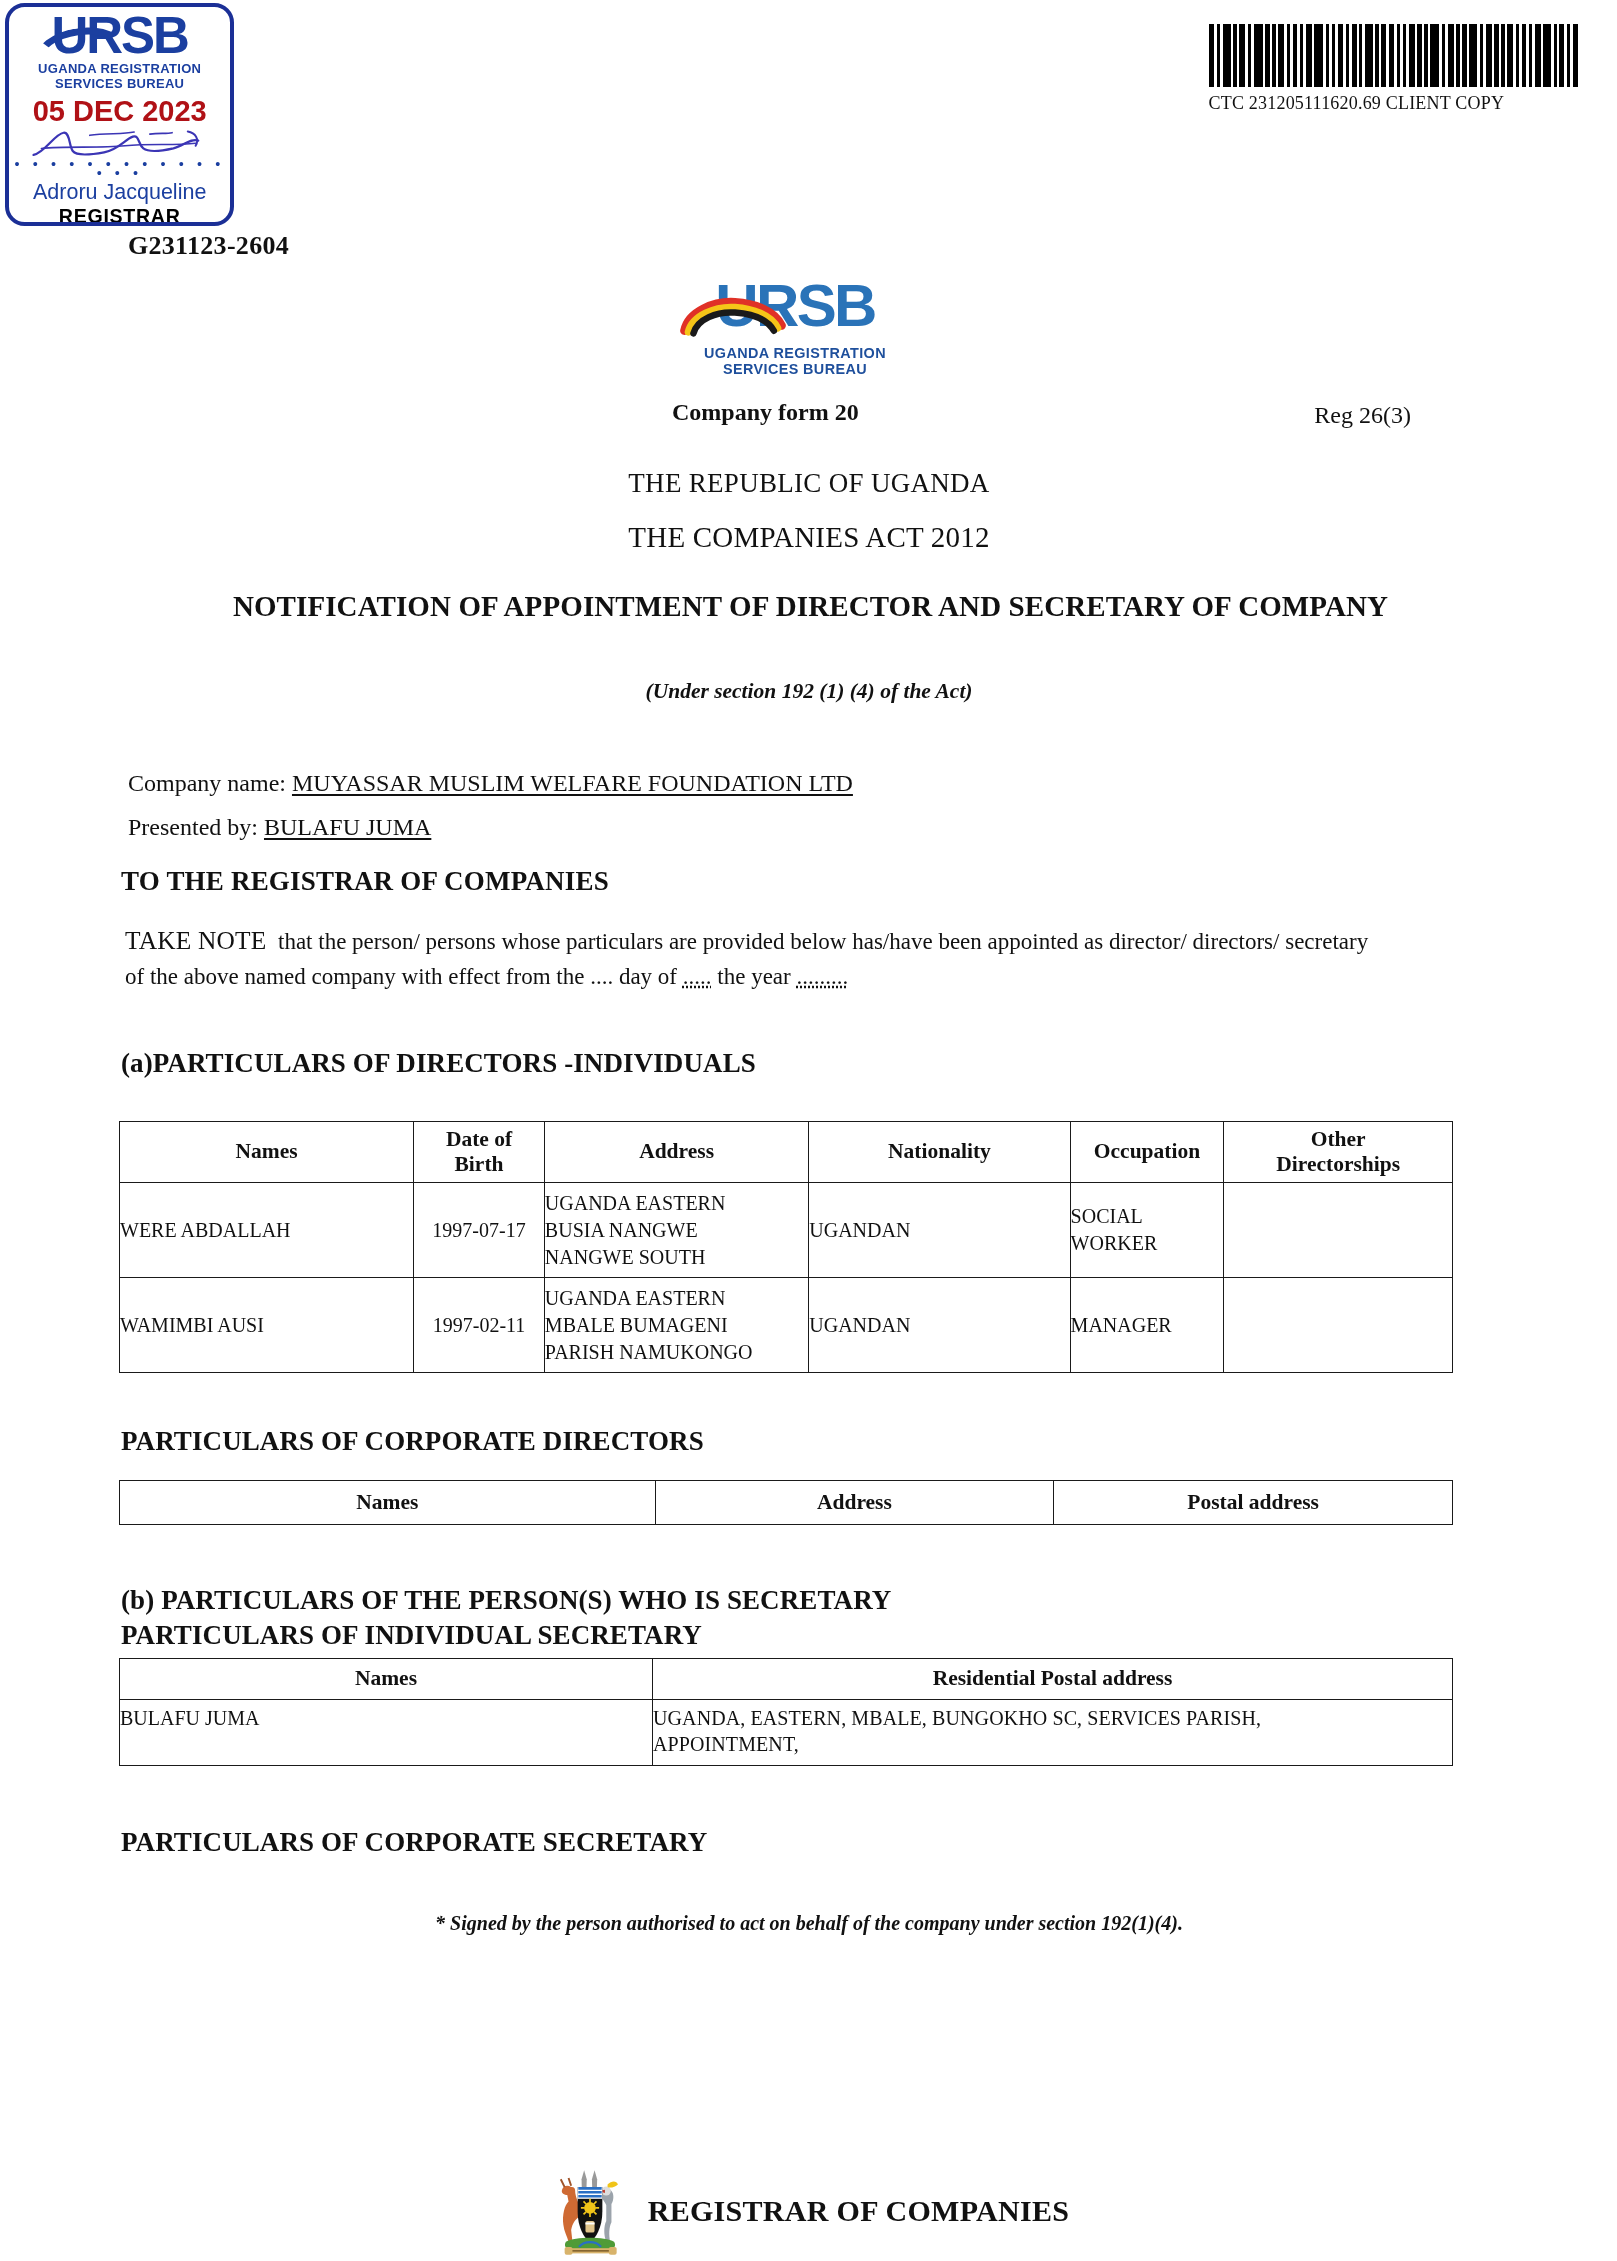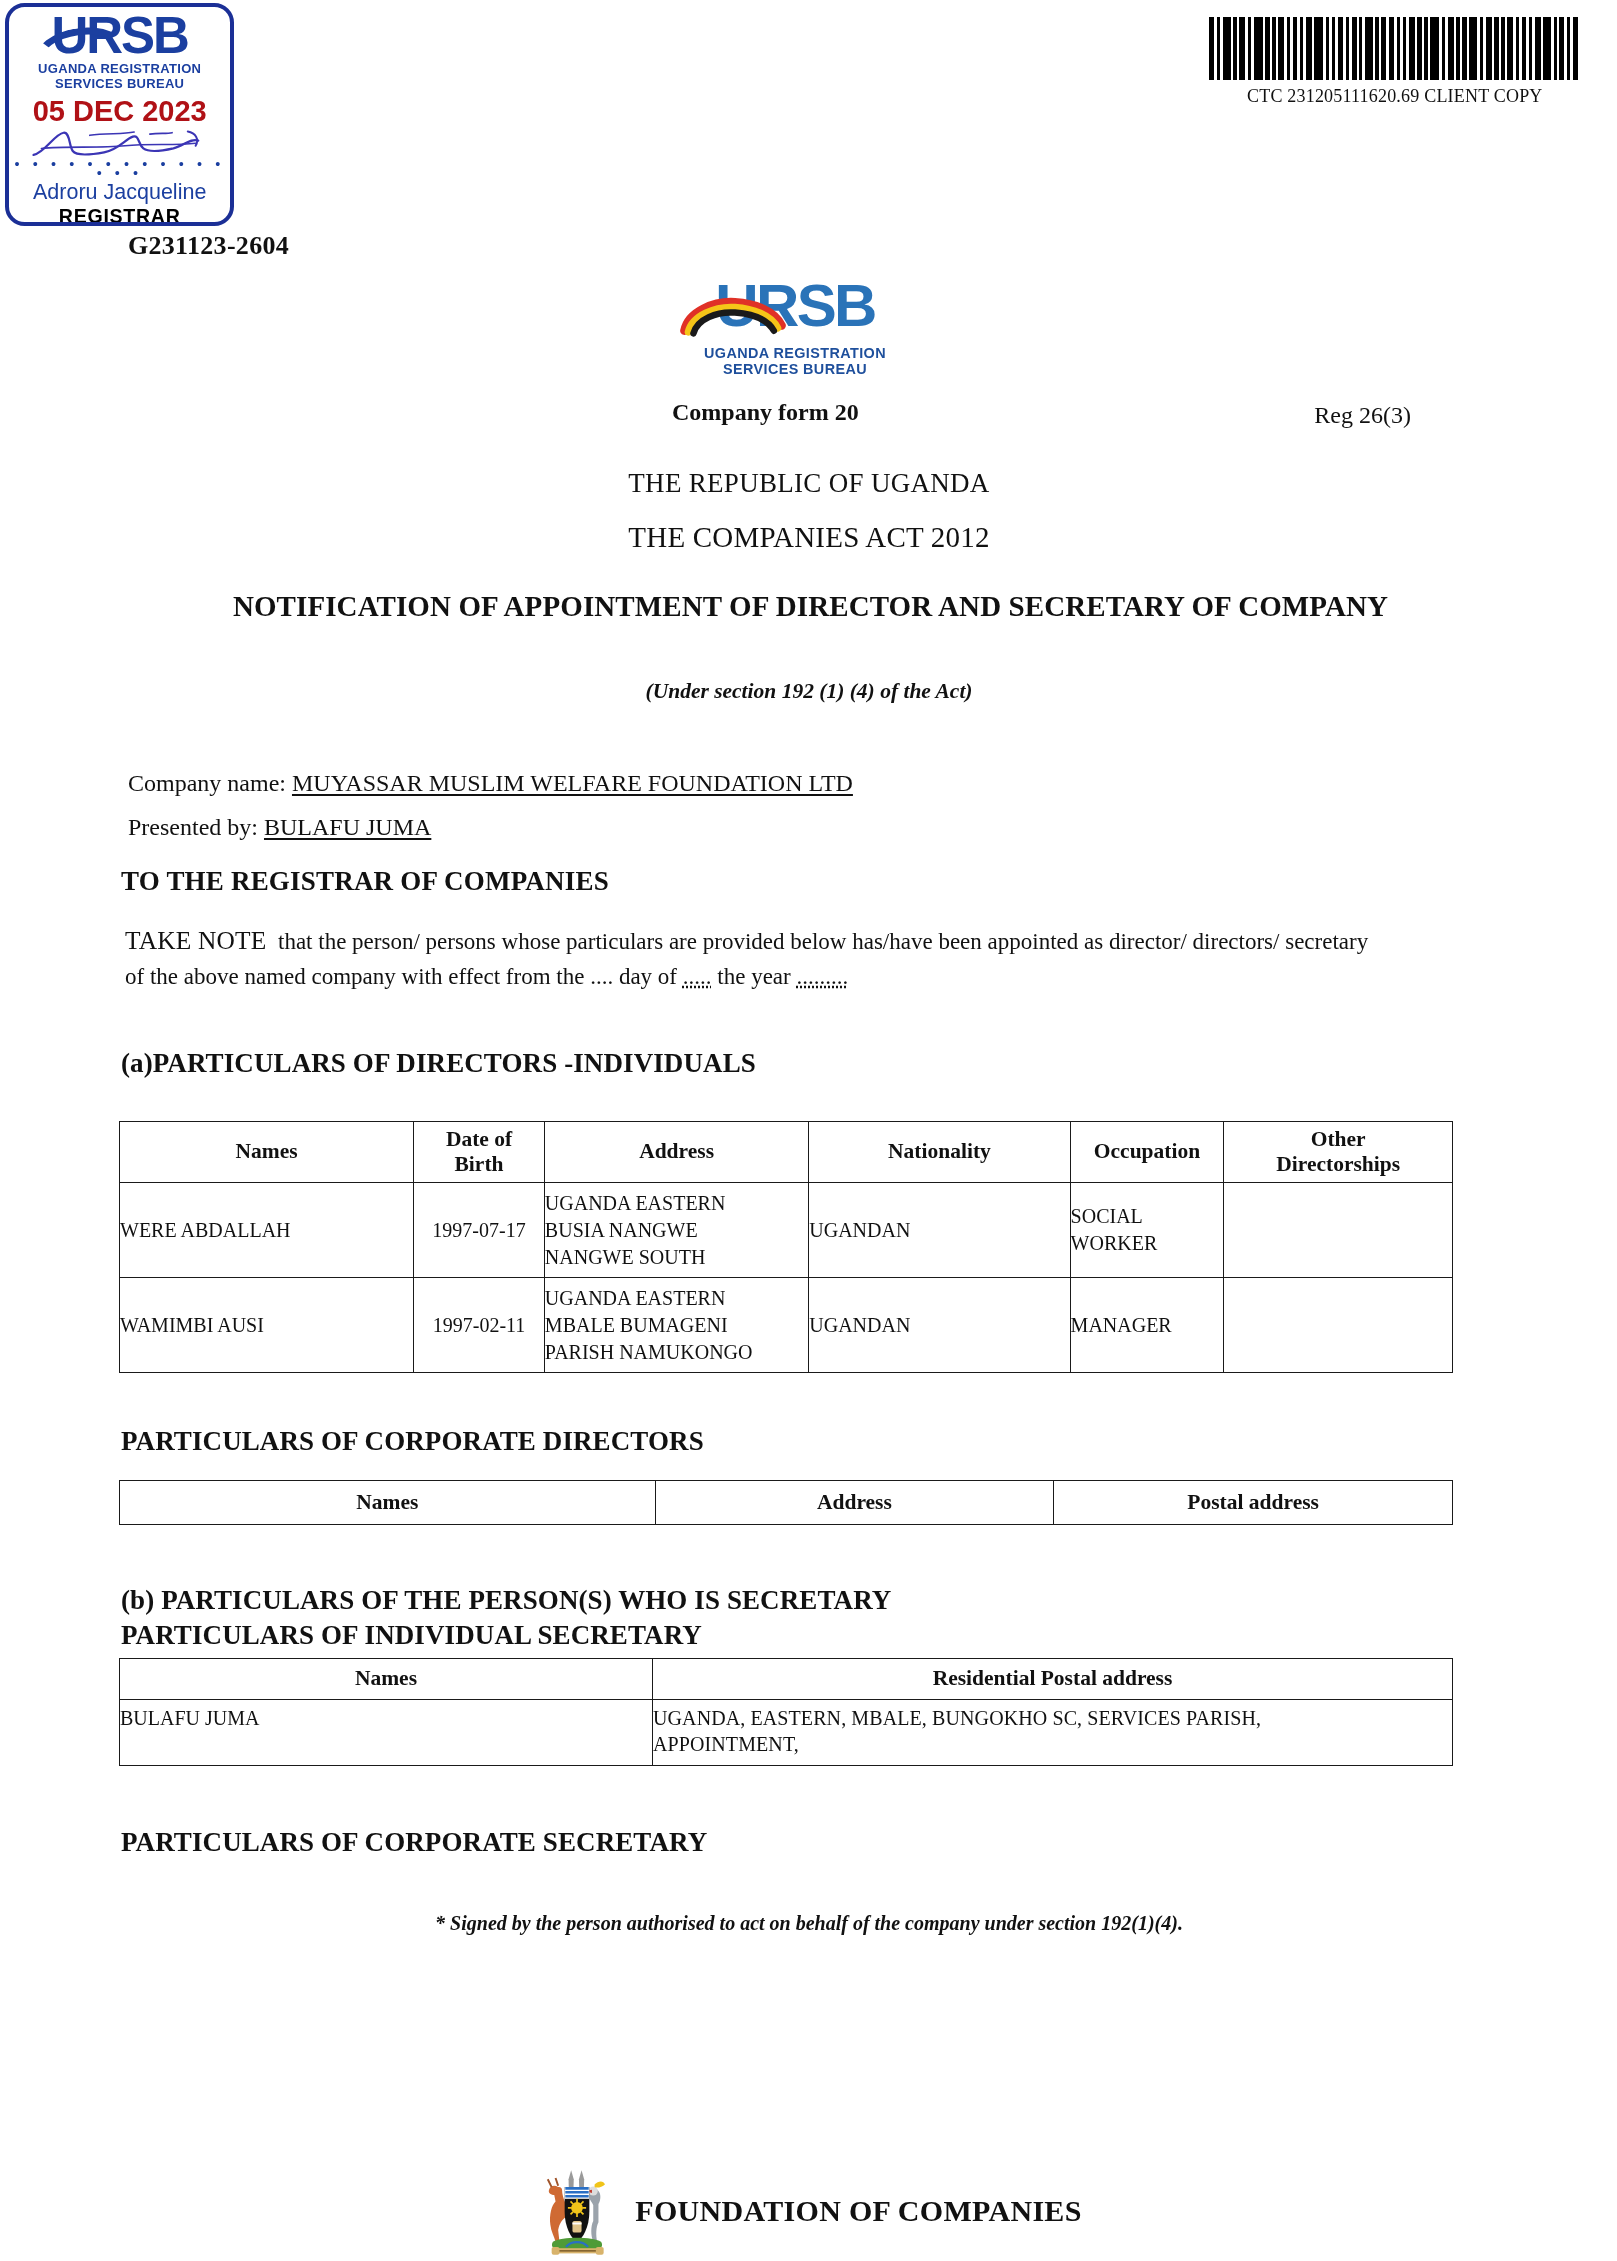--- a/index.html
+++ b/index.html
@@ -45,21 +45,21 @@
   #stamp .regname{
     font-family:"Liberation Sans",sans-serif;font-size:21.5px;line-height:25px;
     color:#1b3fa0;margin-top:2px;
   }
   #stamp .regtitle{
     font-family:"Liberation Sans",sans-serif;font-weight:bold;font-size:19.6px;
     line-height:22px;color:#000000;letter-spacing:0.7px;
   }
 
   
-  #barcode-block{position:absolute;right:37px;top:17px;text-align:center;}
+  #barcode-block{position:absolute;right:37px;top:24px;}
   #barcode{height:63px;display:flex;align-items:flex-end;justify-content:center;}
   #barcode i{display:block;background:#000;height:63px;margin-right:2.6px;}
   #ctc-text{font-size:18px;margin-top:5.9px;white-space:nowrap;letter-spacing:0.2px;}
 
   
   #refno{position:absolute;left:128px;top:231px;font-size:26px;font-weight:bold;letter-spacing:0.3px;}
 
   
   #logo{position:absolute;left:671px;top:273px;width:248px;text-align:center;}
   #logo .mark{position:relative;height:72px;}
@@ -383,17 +383,17 @@
       <path d="M56 90 h14" stroke="#fff" stroke-width="3"></path>
 
       <path d="M26 118 C40 110 86 110 100 118 C104 124 100 130 92 130 L34 130
                C26 130 22 124 26 118 Z" fill="#4f9b37"></path>
       <path d="M46 126 C54 116 72 116 80 126" stroke="#2a6fc4" stroke-width="3.4" fill="none"></path>
       <rect x="28" y="128" width="70" height="8" fill="#d8b36b"></rect>
       <path d="M28 132 h70" stroke="#6b4c1e" stroke-width="2"></path>
       <rect x="24" y="126" width="12" height="12" rx="3" fill="#d8b36b"></rect>
       <rect x="92" y="126" width="12" height="12" rx="3" fill="#d8b36b"></rect>
     </svg>
-    <div class="ftext">FOUNDATION OF COMPANIES</div>
+    <div class="ftext">REGISTRAR OF COMPANIES</div>
   </div>
 
 </div>
 
 
 </body></html>

